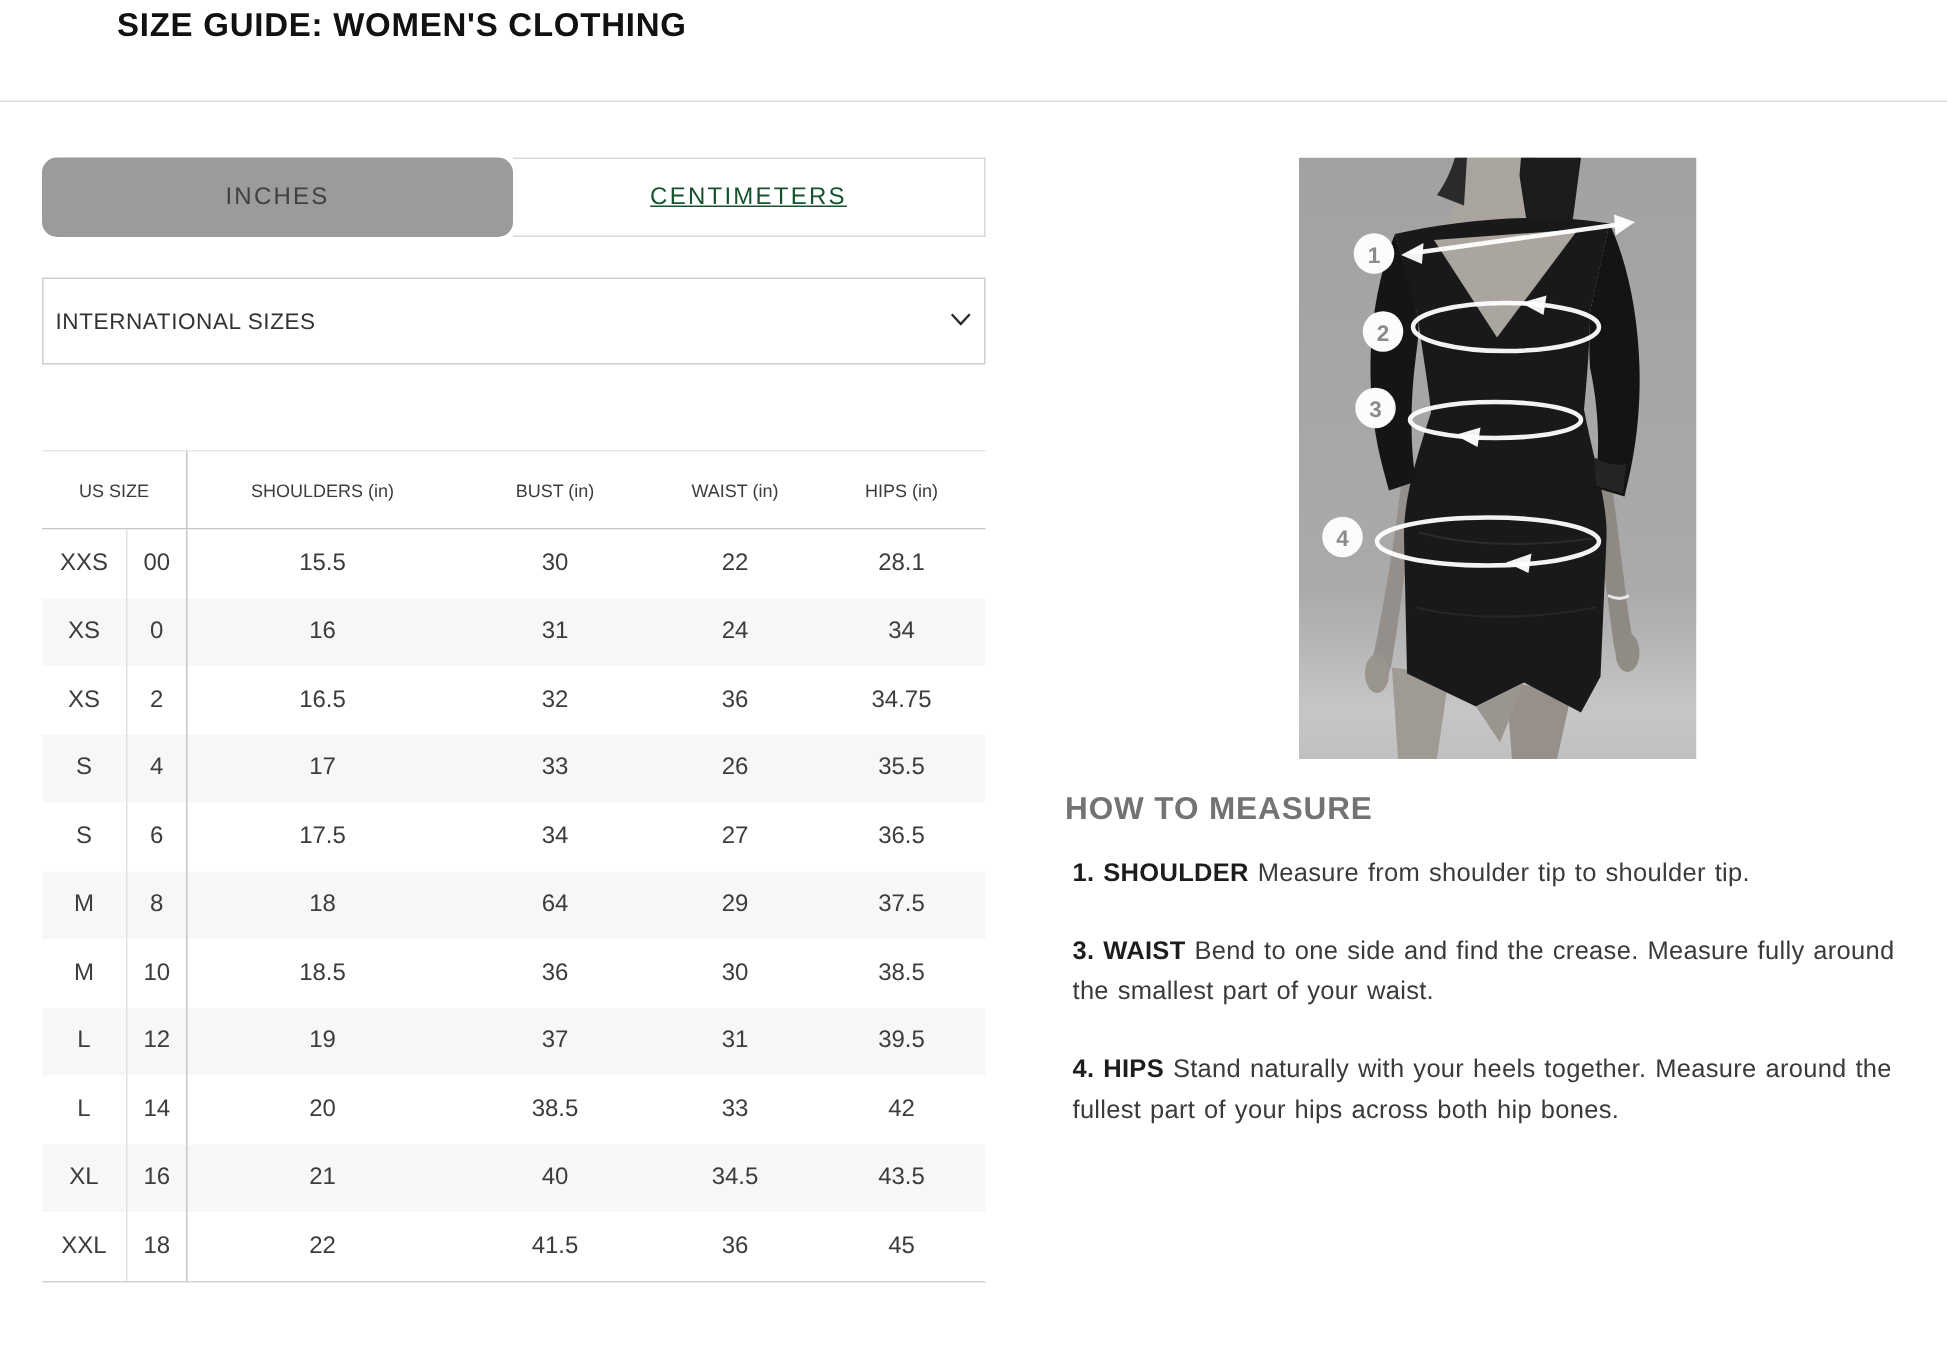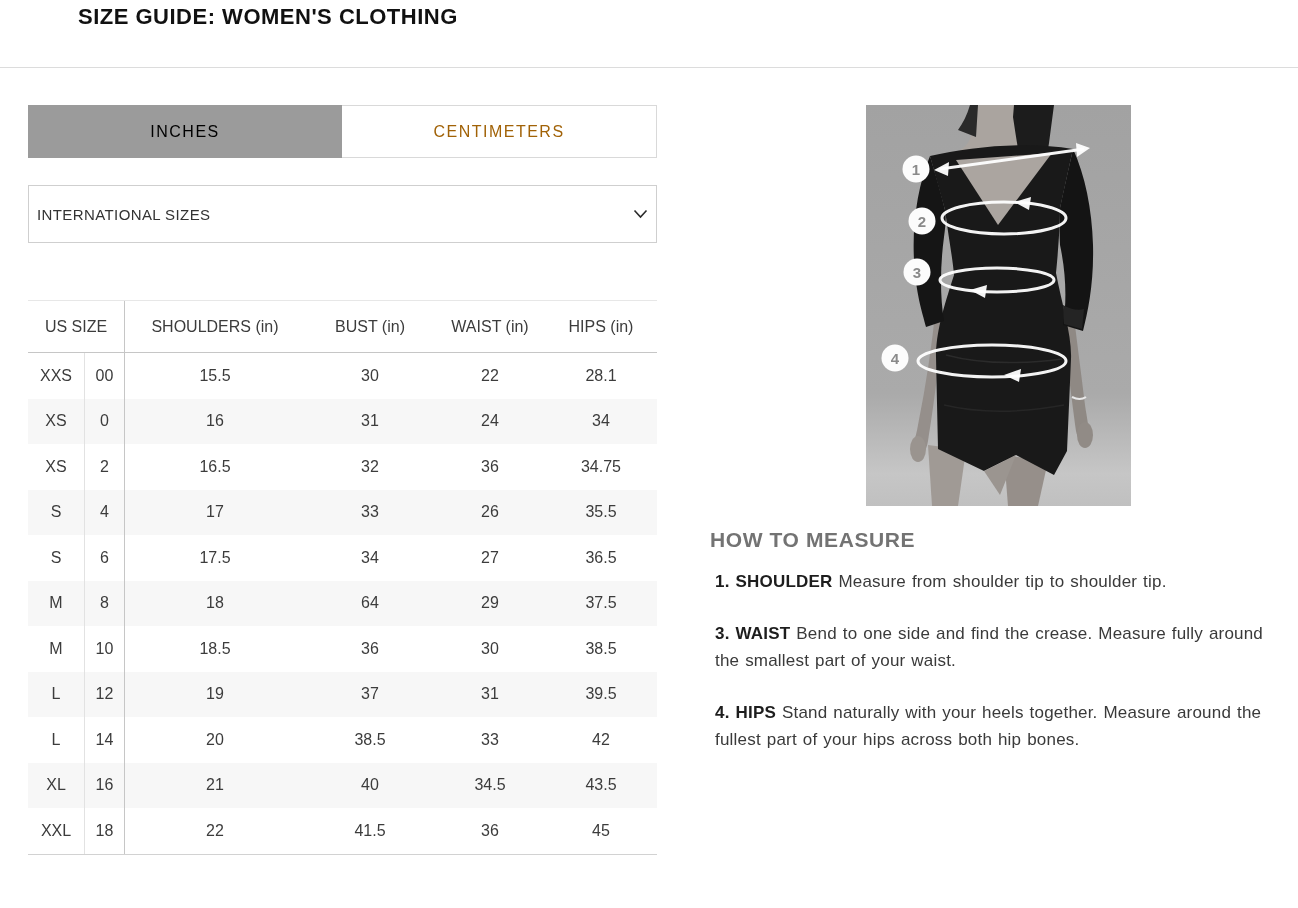--- a/index.html
+++ b/index.html
@@ -15,40 +15,40 @@
   .top-divider {
     position:absolute; left:0; top:67px; width:1298px; height:1px; background:#dcdcdc;
   }
 
   
   .tabs { position:absolute; left:28px; top:105px; width:629px; height:53px; display:flex; }
   .tab {
     flex:1; display:flex; align-items:center; justify-content:center;
     font-size:16px; letter-spacing:1.5px; cursor:pointer;
   }
-  .tab.active { background:#9b9b9b; color:#000000; }
-  .tab.inactive { background:#ffffff; color:#a16207; border:1px solid #d9d9d9; border-left:none; }
+  .tab.active { background:#9b9b9b; color:#404040;border-radius:10px; }
+  .tab.inactive { background:#ffffff; color:#14532d; border:1px solid #d9d9d9; border-left:none;text-decoration:underline; }
 
   
   .dropdown {
     position:absolute; left:28px; top:185px; width:629px; height:58px;
     border:1px solid #cfcfcf; background:#fff; display:flex; align-items:center;
     padding:0 8px; cursor:pointer;
   }
   .dropdown-label { font-size:15px; color:#333; letter-spacing:.4px; }
   .dropdown .chev { margin-left:auto; }
 
   
   .size-table { position:absolute; left:28px; top:300px; width:629px; }
   .thead {
     display:grid; grid-template-columns:97px 180px 130px 110px 112px;
     height:53px; border-top:1px solid #e7e7e7; border-bottom:1px solid #c6c6c6;
     align-items:center;
   }
-  .thead .th { text-align:center; font-size:16px; color:#3c3c3c; }
+  .thead .th { text-align:center; font-size:12px; color:#3c3c3c; }
   .thead .th-ussize { border-right:1px solid #c6c6c6; height:100%; display:flex; align-items:center; justify-content:center; }
   .trow {
     display:grid; grid-template-columns:57px 40px 180px 130px 110px 112px;
     height:45.5px; align-items:center; background:#ffffff;
   }
   .trow.alt { background:#f7f7f7; }
   .trow .td { text-align:center; font-size:16px; color:#3c3c3c; }
   .trow .c-size { border-right:1px solid #e2e2e2; height:100%; display:flex; align-items:center; justify-content:center; }
   .trow .c-num  { border-right:1px solid #c6c6c6; height:100%; display:flex; align-items:center; justify-content:center; }
   .tbody { border-bottom:1px solid #d2d2d2; }

